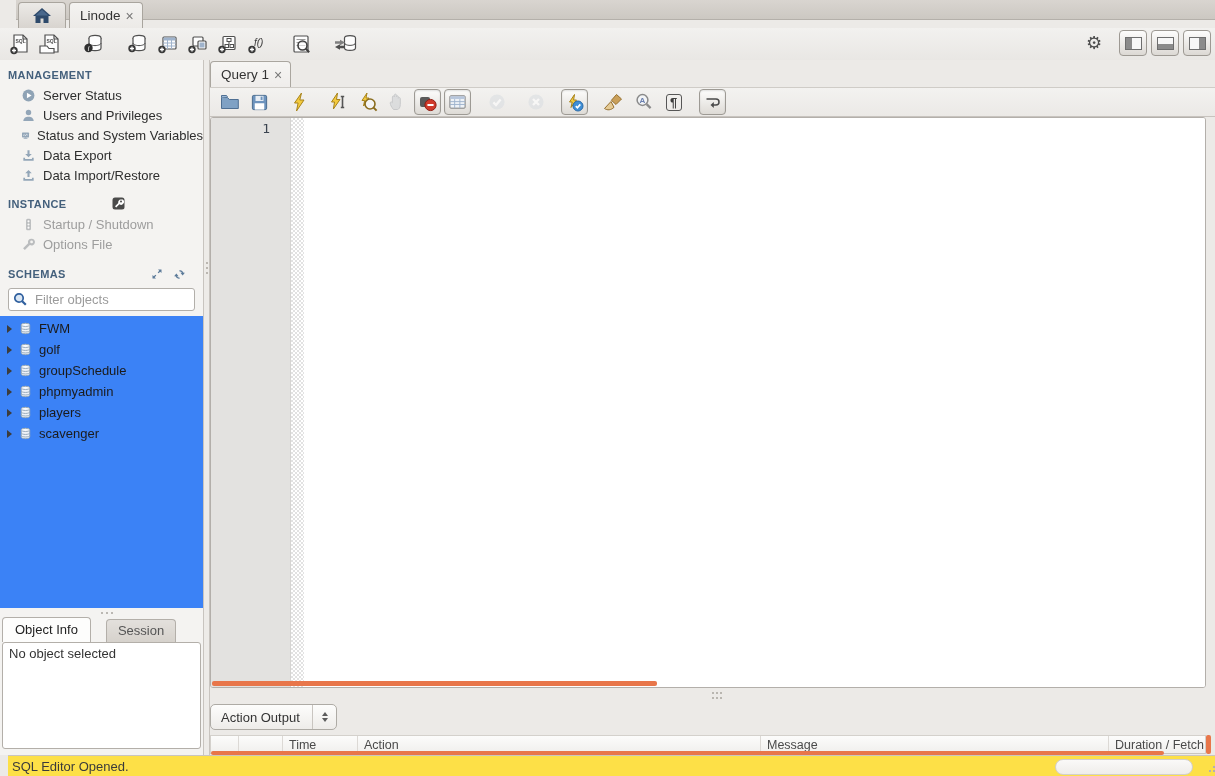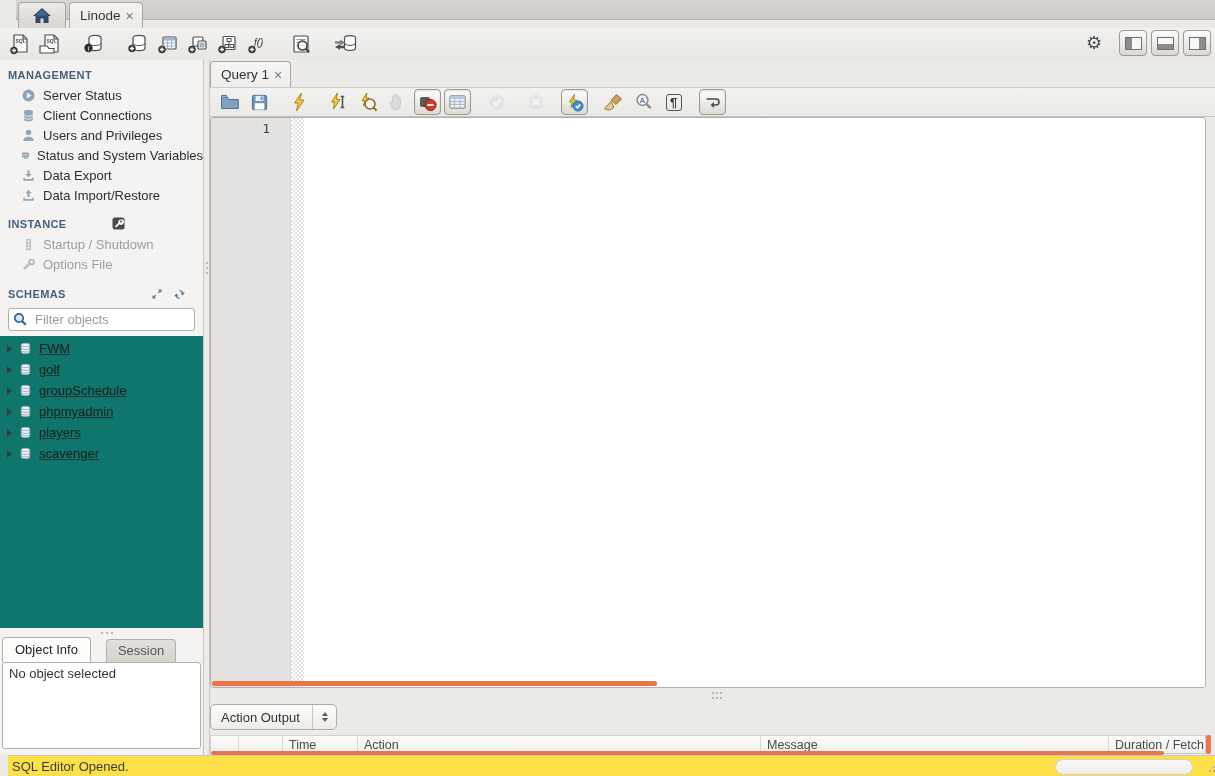--- a/index.html
+++ b/index.html
@@ -47,21 +47,21 @@
     font-size:13px; color:#2e2e2e; white-space:nowrap; overflow:hidden; }
   .side-item.disabled { color:#9d9d9d; }
   .side-item.disabled svg { opacity:.65; filter:grayscale(.4); }
   .hdr-iconbtn { width:16px; height:16px; display:flex; align-items:center; justify-content:center; }
   .filter-wrap { margin:4px 8px 5px; height:23px; position:relative; }
   .filter-input { width:100%; height:100%; border:1px solid #b2afaa; border-radius:3px;
     background:#fff; padding:0 6px 0 26px; font-size:13px; color:#333;
     font-family:"Liberation Sans","DejaVu Sans",sans-serif; outline:none; }
   .filter-input::placeholder { color:#9b9b9b; }
   .filter-mag { position:absolute; left:4px; top:3px; }
-  .schema-list { height:292px; background:#0f766e; overflow:hidden; padding-top:2px;text-decoration:underline; }
+  .schema-list { height:292px; background:#3b82f6; overflow:hidden; padding-top:2px; }
   .schema-row { display:flex; align-items:center; height:21px; padding-left:7px; gap:6px; }
   .expander { width:0; height:0; border-left:5px solid #3c3c3c;
     border-top:4px solid transparent; border-bottom:4px solid transparent; flex:0 0 auto; }
   .schema-label { font-size:13px; color:#1b1b1b; }
   .grip-row { height:9px; display:flex; align-items:center; justify-content:center; }
   .grip-dots { width:2px; height:2px; background:#a8a49e; border-radius:50%;
     box-shadow:5px 0 0 #a8a49e, 10px 0 0 #a8a49e; }
   .sb-tabs { height:25px; display:flex; align-items:flex-end; padding-left:2px; gap:15px; }
   .sb-tab { padding:3px 11px 4px; font-size:13px; border:1px solid #b3afa9; border-bottom:none;
     border-radius:4px 4px 0 0; background:linear-gradient(#e3e0dc,#d6d2cc); color:#555; }
@@ -282,28 +282,20 @@
     </div>
     <div class="side-item">
       <svg width="15" height="15" viewBox="0 0 16 16">
         <circle cx="8" cy="8" r="6.3" fill="#8fa3b5"></circle>
           <path d="M6.3 5l5 3-5 3z" fill="#fff"></path>
       </svg>
       <span>Server Status</span>
     </div>
     <div class="side-item">
       <svg width="15" height="15" viewBox="0 0 16 16">
-        <ellipse cx="8" cy="3.6" rx="4.6" ry="1.8" fill="#93a6b8"></ellipse>
-        <path d="M3.4 3.6v8.8c0 1 2.1 1.8 4.6 1.8s4.6-.8 4.6-1.8V3.6" fill="#93a6b8"></path>
-        <path d="M3.4 7c0 1 2.1 1.8 4.6 1.8s4.6-.8 4.6-1.8M3.4 10c0 1 2.1 1.8 4.6 1.8s4.6-.8 4.6-1.8" fill="none" stroke="#f4f3f1" stroke-width="1"></path>
-      </svg>
-      <span>Client Connections</span>
-    </div>
-    <div class="side-item">
-      <svg width="15" height="15" viewBox="0 0 16 16">
         <circle cx="8" cy="4.8" r="2.9" fill="#93a6b8"></circle>
         <path d="M2.5 13.8c0-3.1 2.5-4.6 5.5-4.6s5.5 1.5 5.5 4.6z" fill="#93a6b8"></path>
       </svg>
       <span>Users and Privileges</span>
     </div>
     <div class="side-item">
       <svg width="15" height="15" viewBox="0 0 16 16">
         <rect x="1.8" y="2.8" width="12.4" height="8.6" rx="1" fill="#93a6b8"></rect>
         <polyline points="3.8,8.2 5.8,6.4 7.8,8.6 9.8,5.8 12,7.4" fill="none" stroke="#fff" stroke-width="1.1"></polyline>
         <rect x="6.4" y="11.4" width="3.2" height="1.4" fill="#93a6b8"></rect>

